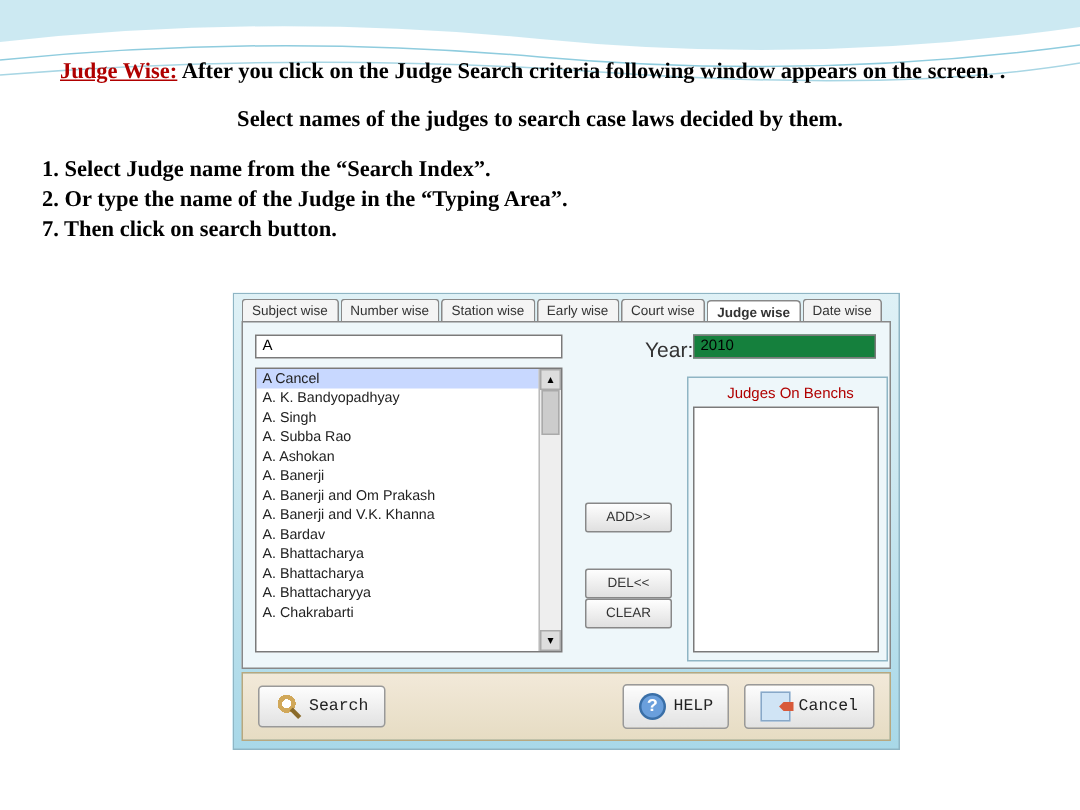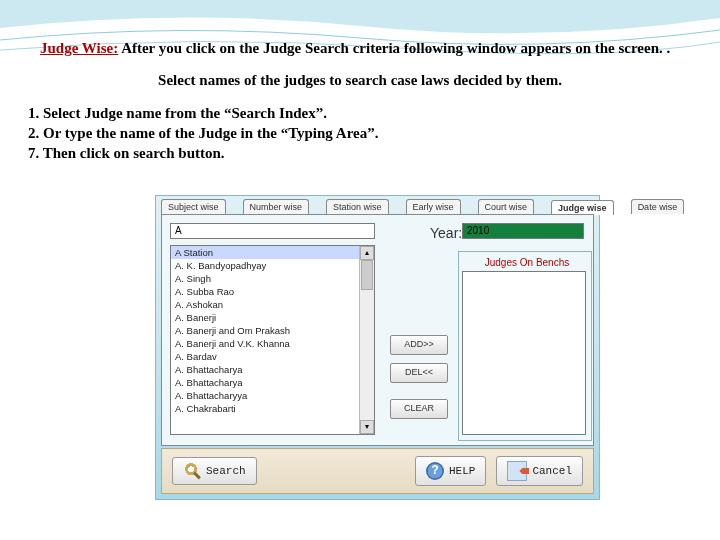--- a/index.html
+++ b/index.html
@@ -42,21 +42,21 @@
     top: 195px;
     width: 445px;
     height: 305px;
     background: linear-gradient(to bottom, #dff1f6 0%, #cce8f0 40%, #a8d8e8 100%);
     font-family: Tahoma, Arial, sans-serif;
     font-size: 10px;
     box-shadow: 0 0 0 1px #8fb5c4 inset;
   }
   .tabs {
     display: flex;
-    gap: 16px;
+    gap: 0;
     padding: 4px 6px 0 6px;
   }
   .tab {
     border: 1px solid #888;
     border-bottom: none;
     background: #f4f4f4;
     padding: 2px 6px;
     font-size: 9px;
     color: #333;
     border-radius: 3px 3px 0 0;
@@ -267,21 +267,21 @@
     <div class="tab active">Judge wise</div>
     <div class="tab">Date wise</div>
   </div>
 
   <div class="panel">
     <div class="typing-box">A</div>
     <div class="year-label">Year:</div>
     <div class="year-box">2010</div>
 
     <div class="listbox">
-      <div class="listbox-item sel">A Station</div>
+      <div class="listbox-item sel">A Cancel</div>
       <div class="listbox-item">A. K. Bandyopadhyay</div>
       <div class="listbox-item">A. Singh</div>
       <div class="listbox-item">A. Subba Rao</div>
       <div class="listbox-item">A. Ashokan</div>
       <div class="listbox-item">A. Banerji</div>
       <div class="listbox-item">A. Banerji and Om Prakash</div>
       <div class="listbox-item">A. Banerji and V.K. Khanna</div>
       <div class="listbox-item">A. Bardav</div>
       <div class="listbox-item">A. Bhattacharya</div>
       <div class="listbox-item">A. Bhattacharya</div>
@@ -292,21 +292,21 @@
         <div class="scroll-thumb"></div>
         <div class="scroll-btn" style="bottom:0">▾</div>
       </div>
     </div>
 
     <div class="benchs-frame"></div>
     <div class="benchs-label">Judges On Benchs</div>
     <div class="benchs-box"></div>
 
     <div class="mid-btn" style="top:120px">ADD&gt;&gt;</div>
-    <div class="mid-btn" style="top:148px">DEL&lt;&lt;</div>
+    <div class="mid-btn" style="top:164px">DEL&lt;&lt;</div>
     <div class="mid-btn" style="top:184px">CLEAR</div>
   </div>
 
   <div class="bottom-bar">
     <div class="btn">
       <span class="icon-search"></span>
       <span>Search</span>
     </div>
     <div class="btn-group">
       <div class="btn">

